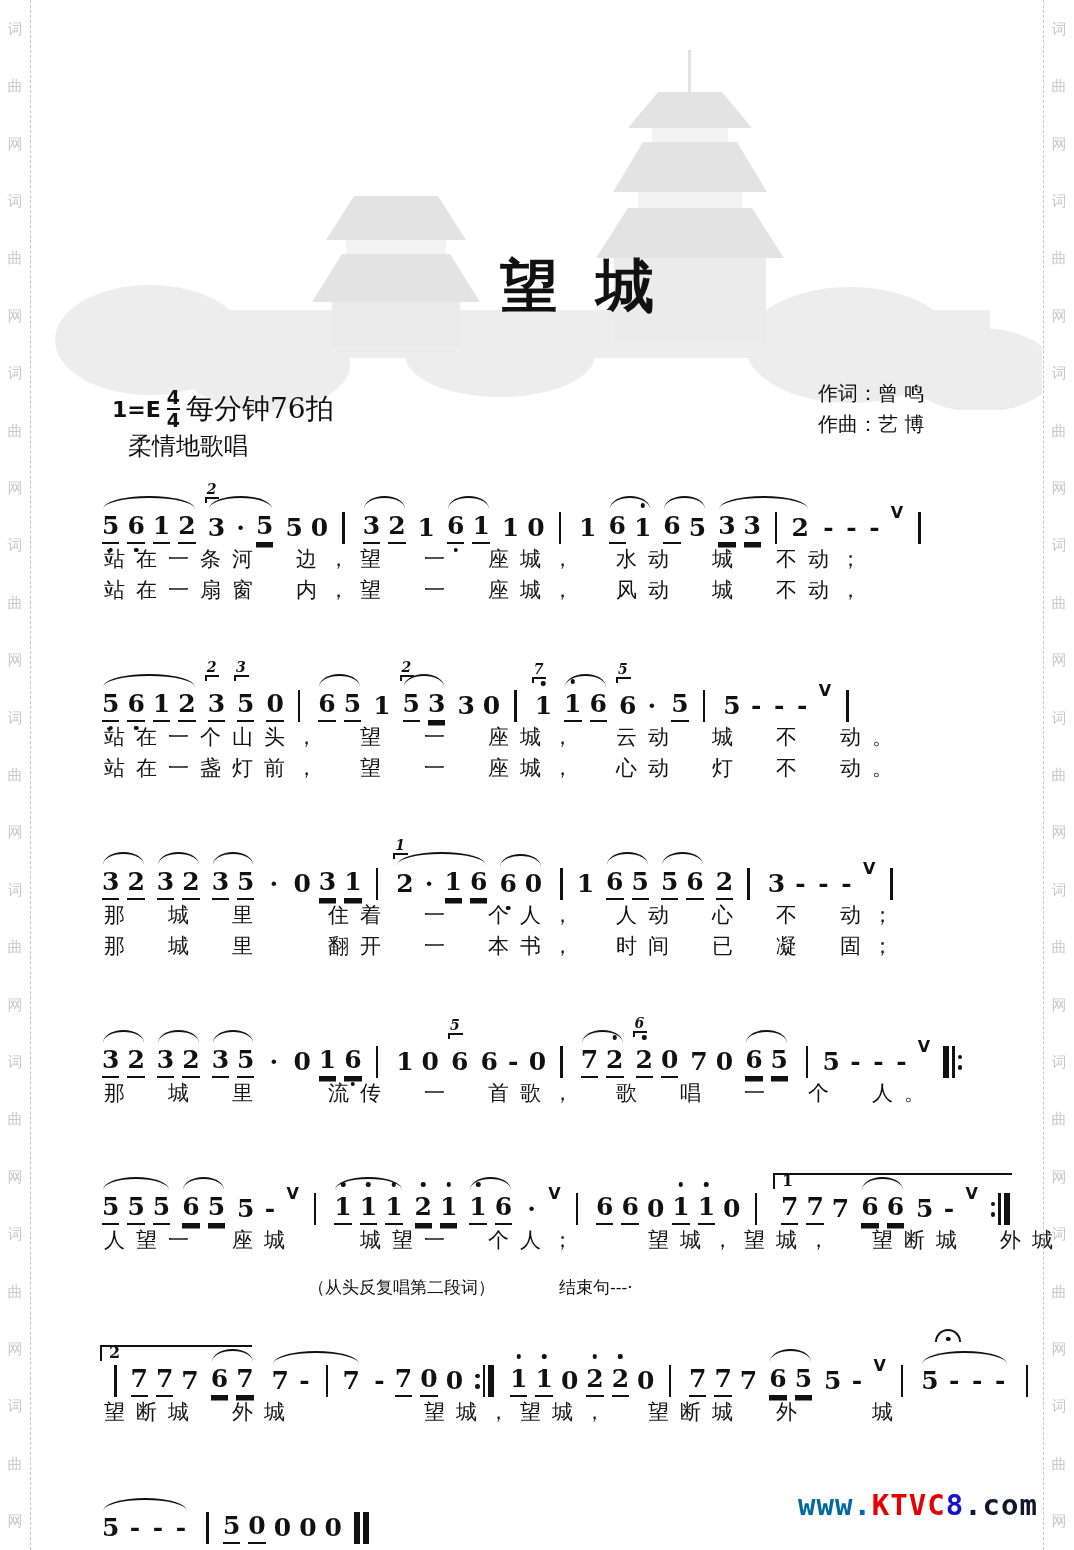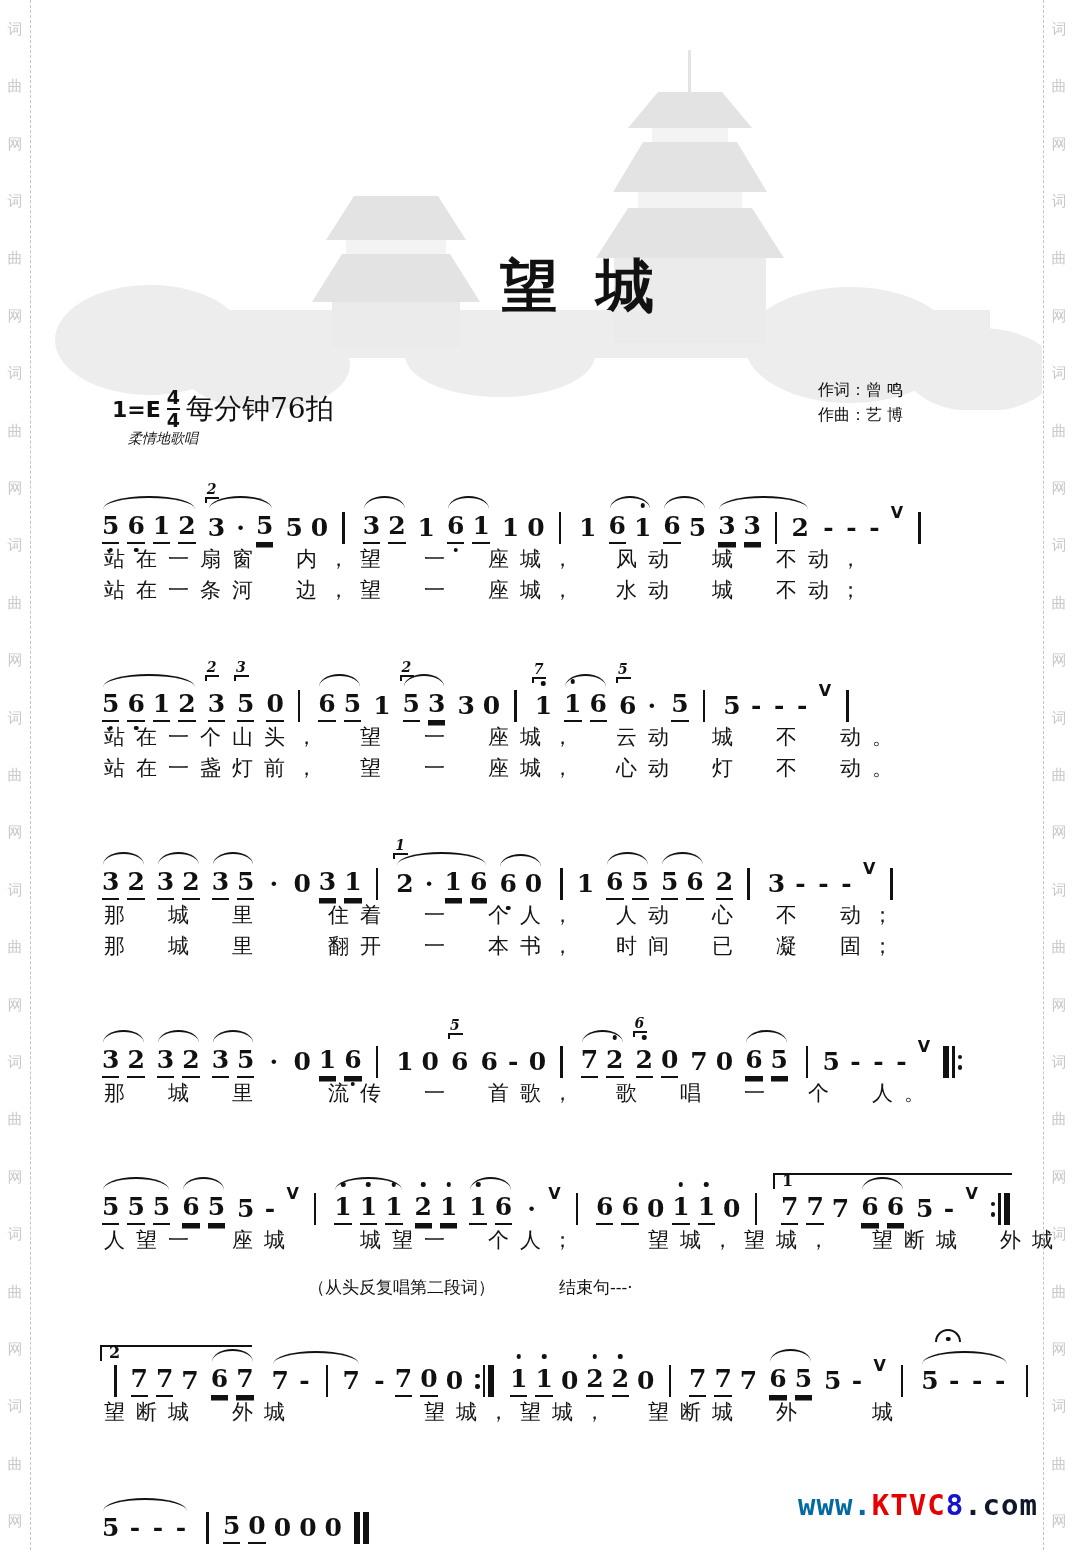--- a/index.html
+++ b/index.html
@@ -16,22 +16,22 @@
   .bg-art{position:absolute;top:10px;left:30px;z-index:0;}
   
   .title{position:absolute;top:248px;left:0;width:100%;text-align:center;font-size:58px;
          font-weight:bold;letter-spacing:38px;text-indent:38px;z-index:2;padding-left:40px;}
   .keyrow{position:absolute;top:388px;left:112px;font-size:22px;font-weight:bold;z-index:2;
           font-family:"DejaVu Sans","Liberation Sans",sans-serif;display:flex;align-items:center;gap:4px;}
   .keyrow .cn{font-family:"DejaVu Serif",serif;font-weight:normal;font-size:28px;}
   .frac{display:inline-flex;flex-direction:column;text-align:center;font-size:19px;line-height:1.05;
         font-weight:bold;margin:0 2px;}
   .frac .den{border-top:2px solid #111;padding-top:1px;}
-  .mood{position:absolute;top:430px;left:128px;font-size:14px;z-index:2;font-style:italic;}
-  .credits{position:absolute;top:378px;left:818px;font-size:16px;line-height:1.55;z-index:2;}
+  .mood{position:absolute;top:430px;left:128px;font-size:24px;z-index:2;}
+  .credits{position:absolute;top:378px;left:818px;font-size:20px;line-height:1.55;z-index:2;}
   
   .systems{position:absolute;top:448px;left:100px;width:912px;z-index:2;}
   .system{margin-bottom:20px;}
   .annrow{display:flex;gap:64px;padding-left:208px;font-size:17px;margin-bottom:2px;}
   .notation{display:flex;align-items:flex-end;flex-wrap:nowrap;gap:8px;padding-top:30px;min-height:66px;}
   .grp{display:inline-flex;align-items:flex-end;gap:8px;position:relative;padding:0 2px;}
   .slur::before{content:"";position:absolute;top:-14px;left:3px;right:3px;height:11px;
                 border-top:2.5px solid #111;border-radius:50% 50% 0 0 / 100% 100% 0 0;}
   .note{position:relative;font-size:25px;font-weight:bold;line-height:32px;min-width:15px;
         text-align:center;font-family:"DejaVu Serif",serif;}
@@ -226,22 +226,22 @@
             <span class="note">2</span>
           </span>
           <span class="grp">
             <span class="note">-</span>
             <span class="note">-</span>
             <span class="note">-</span>
             <span class="breath">V</span>
             <span class="bar"></span>
           </span>
         </div>
+        <div class="lyric">站在一条河　边，望　一　座城，　水动　城　不动；</div>
         <div class="lyric">站在一扇窗　内，望　一　座城，　风动　城　不动，</div>
-        <div class="lyric">站在一条河　边，望　一　座城，　水动　城　不动；</div>
       </div>
       <div class="system">
         <div class="notation">
           <span class="grp slur">
             <span class="note u1 dl">5</span>
             <span class="note u1 dl">6</span>
             <span class="note u1">1</span>
             <span class="note u1">2</span>
           </span>
           <span class="grp">

